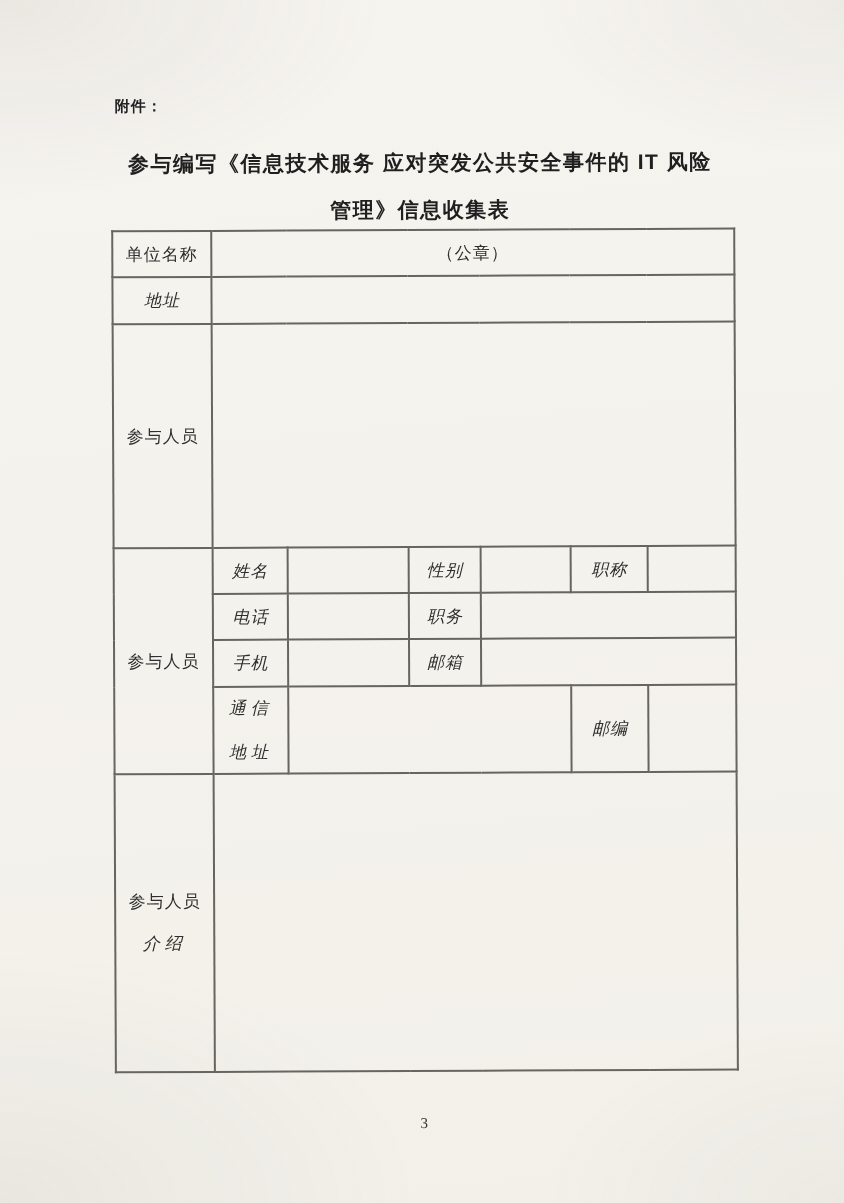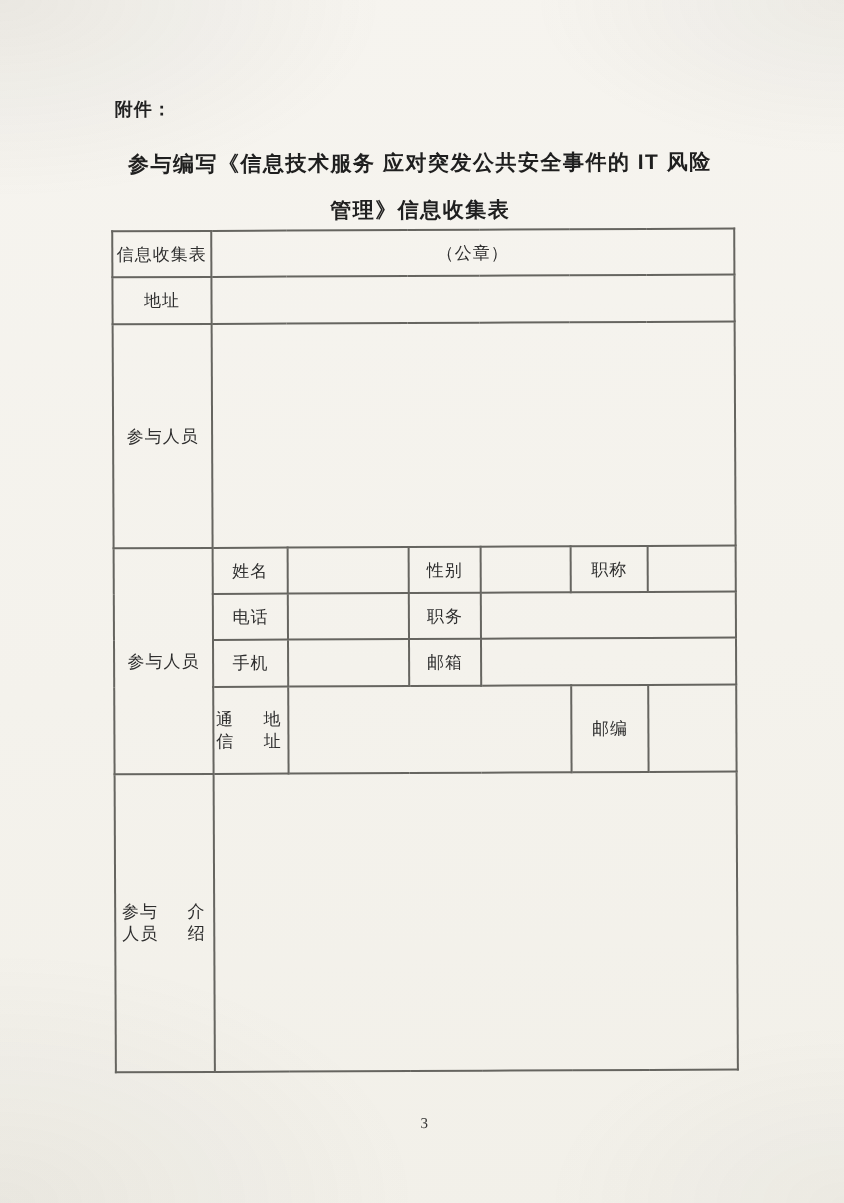--- a/index.html
+++ b/index.html
@@ -22,21 +22,21 @@
       linear-gradient(175deg,#f6f4ef 0%, #f4f2ec 55%, #f2f0e9 100%);
   }
   #content{
     position:absolute; inset:0;
     transform:rotate(-0.25deg);
     transform-origin:420px 640px;
   }
   .attachment{
     position:absolute; left:117px; top:96px;
     font-family:"Liberation Sans", sans-serif;
-    font-weight:bold; font-size:18px; letter-spacing:1px;
+    font-weight:bold; font-size:15px; letter-spacing:1px;
     color:#222;
   }
   .title{
     position:absolute; left:56px; right:56px; top:139px;
     text-align:center;
     font-family:"Liberation Sans", sans-serif;
     font-weight:bold; font-size:21px; line-height:47px;
     letter-spacing:1.5px; color:#1f1f1f;
     white-space:nowrap;
   }
@@ -44,24 +44,24 @@
     position:absolute; left:113px; top:229px;
     width:622px; table-layout:fixed;
     border-collapse:collapse;
   }
   table.form td{
     border:2px solid var(--border);
     text-align:center; vertical-align:middle;
     font-size:17px; letter-spacing:1px;
     color:#2e2e2e; padding:0;
   }
-  td.lbl2, .lbl2{letter-spacing:5px;}
+  td.lbl2, .lbl2{letter-spacing:5px;font-style:italic;}
   td.value-left{text-align:left; padding-left:16px; letter-spacing:2px;}
   .two-line{
-    display:flex; flex-direction:row; align-items:center; justify-content:center;
+    display:flex; flex-direction:column; align-items:center; justify-content:center;
     height:100%;
   }
   .two-line .ln{line-height:22px;}
   .gap22{gap:22px;} .gap20{gap:20px;}
   .page-num{
     position:absolute; left:0; right:0; top:1115px;
     text-align:center; font-size:15px; color:#333;
   }
 </style>
 </head>
@@ -81,21 +81,21 @@
       <col style="width:99px">
         <col style="width:75px">
         <col style="width:121px">
       <col style="width:72px">
         <col style="width:90px">
         <col style="width:77px">
       <col style="width:88px">
     </colgroup>
     <tbody>
       <tr style="height:46px">
-        <td>信息收集表</td>
+        <td>单位名称</td>
         <td colspan="6" class="value-left">（公章）</td>
       </tr>
       <tr style="height:47px">
         <td class="lbl2">地址</td>
         <td colspan="6"></td>
       </tr>
       <tr style="height:224px">
         <td>参与人员</td>
         <td colspan="6"></td>
       </tr>

